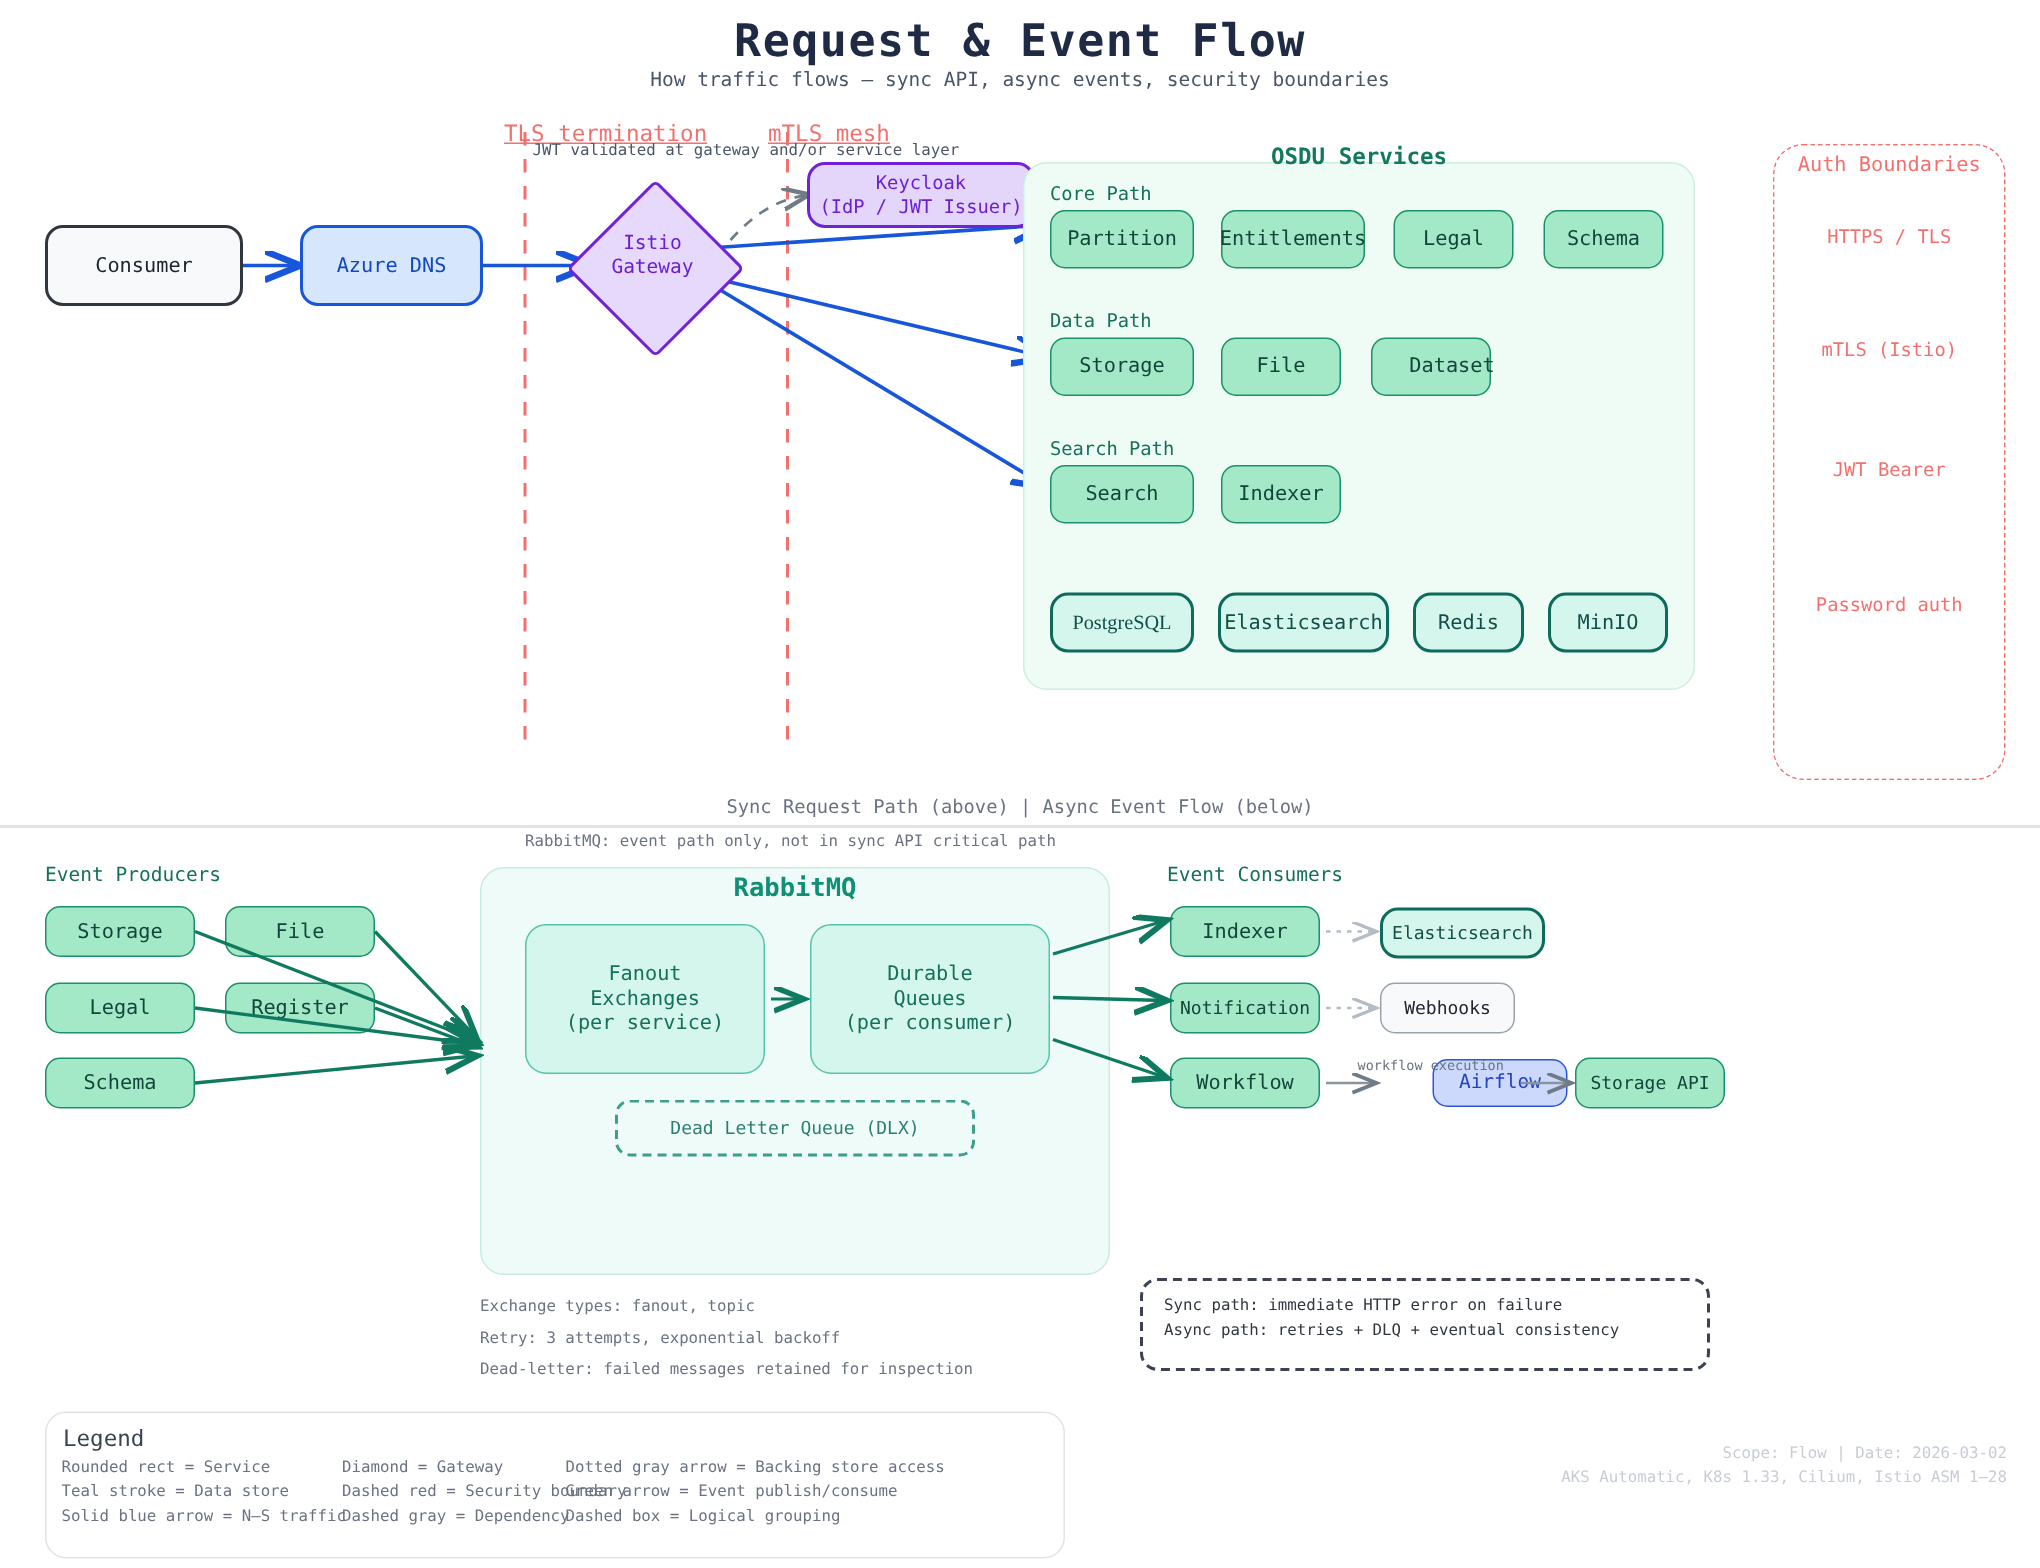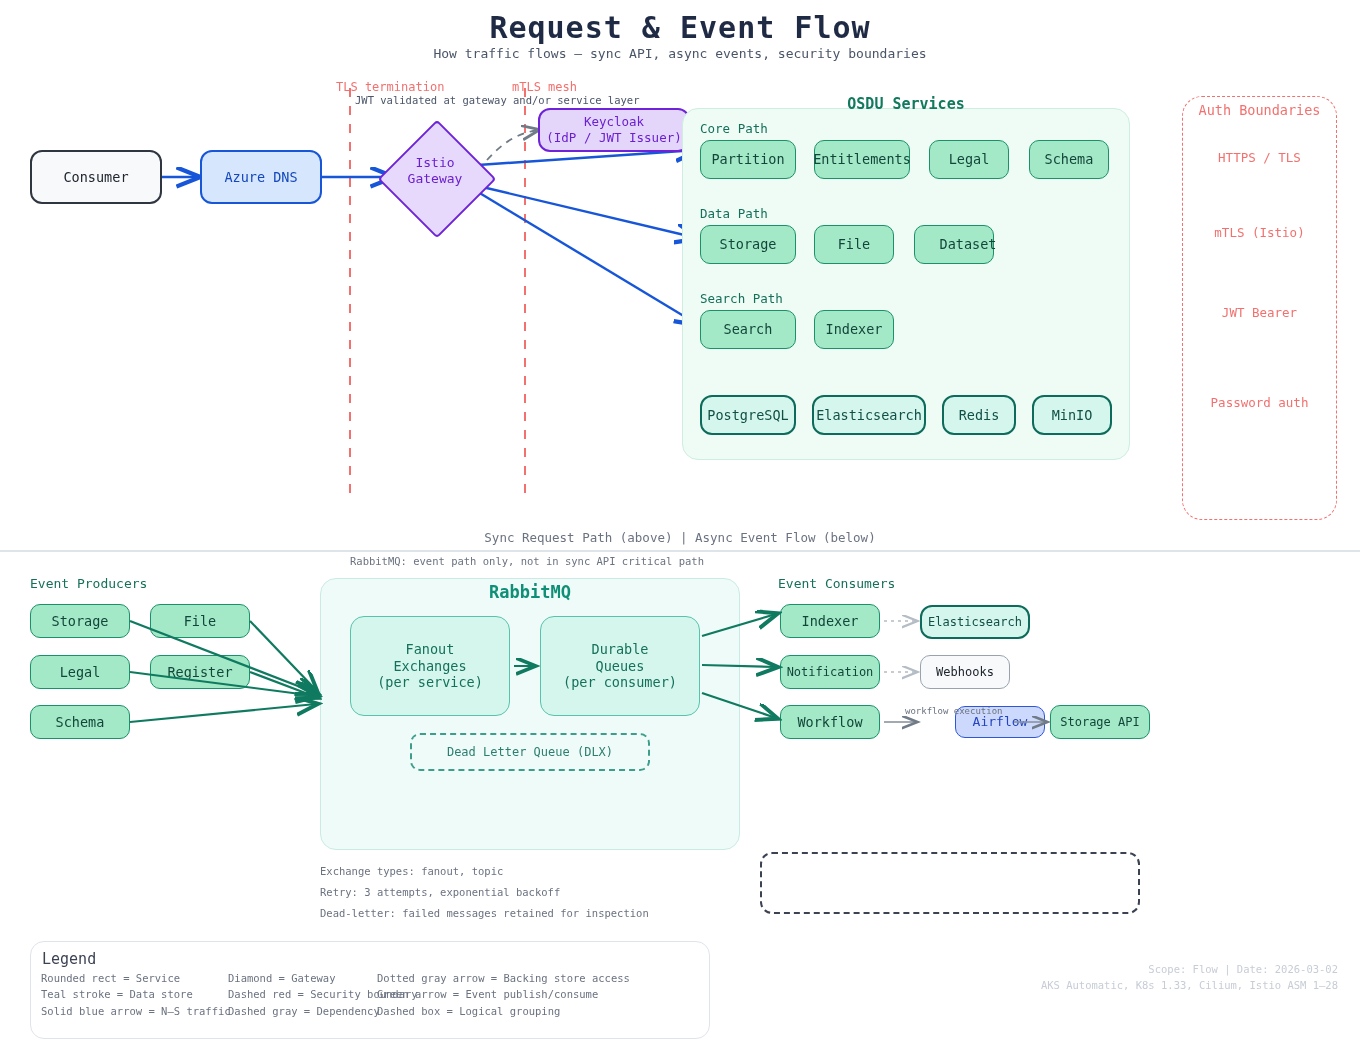--- a/index.html
+++ b/index.html
@@ -62,21 +62,21 @@
     position:absolute;left:395px;top:137px;width:80px;height:80px;
     background:#e6d9fb;border:2.2px solid #6e23d8;
     transform:rotate(45deg);border-radius:4px;
   }
   #istio-label{
     position:absolute;left:390px;top:155px;width:90px;text-align:center;
     font-size:13px;color:#6b1fd0;line-height:1.2;
   }
 
   
-  .bnd-label{position:absolute;font-size:12px;color:#f2716f;}
+  .bnd-label{position:absolute;font-size:15px;color:#f2716f;text-decoration:underline;}
   #jwt-note{position:absolute;font-size:10.5px;color:#4a5568;left:355px;top:94px;}
 
   
   .auth-row{
     position:absolute;width:100%;text-align:center;
     font-size:12.5px;color:#f2716f;
   }
 
   
   #divider-line{
@@ -217,21 +217,21 @@
 
 <div class="grp-label" style="left:700px;top:206px;">Data Path</div>
 <div class="node svc" style="left:700px;top:225px;width:96px;height:39px;">Storage</div>
 <div class="node svc" style="left:814px;top:225px;width:80px;height:39px;">File</div>
 <div class="node svc" style="left:914px;top:225px;width:80px;height:39px;padding-left:28px;">Dataset</div>
 
 <div class="grp-label" style="left:700px;top:291px;">Search Path</div>
 <div class="node svc" style="left:700px;top:310px;width:96px;height:39px;">Search</div>
 <div class="node svc" style="left:814px;top:310px;width:80px;height:39px;">Indexer</div>
 
-<div class="node store" style="left:700px;top:395px;width:96px;height:40px;">PostgreSQL</div>
+<div class="node store" style="left:700px;top:395px;width:96px;height:40px;font-family:Liberation Serif, serif;">PostgreSQL</div>
 <div class="node store" style="left:812px;top:395px;width:114px;height:40px;">Elasticsearch</div>
 <div class="node store" style="left:942px;top:395px;width:74px;height:40px;">Redis</div>
 <div class="node store" style="left:1032px;top:395px;width:80px;height:40px;">MinIO</div>
 
 <div class="panel" id="auth-panel" style="left:1182px;top:96px;width:155px;height:424px;"></div>
 <div class="panel-title" id="auth-title" style="left:1182px;top:102px;width:155px;">Auth Boundaries</div>
 <div class="auth-row" style="left:1182px;top:150px;width:155px;">HTTPS / TLS</div>
 <div class="auth-row" style="left:1182px;top:225px;width:155px;">mTLS (Istio)</div>
 <div class="auth-row" style="left:1182px;top:305px;width:155px;">JWT Bearer</div>
 <div class="auth-row" style="left:1182px;top:395px;width:155px;">Password auth</div>
@@ -299,20 +299,22 @@
   <line x1="884" y1="722" x2="916" y2="722" stroke="#8b939e" stroke-width="1.6" marker-end="url(#agray)"></line>
 
   <line x1="1014" y1="722" x2="1046" y2="722" stroke="#8b939e" stroke-width="1.6" marker-end="url(#agray)"></line>
 </svg>
 
 <div class="note" style="left:320px;top:865px;">Exchange types: fanout, topic</div>
 <div class="note" style="left:320px;top:886px;">Retry: 3 attempts, exponential backoff</div>
 <div class="note" style="left:320px;top:907px;">Dead-letter: failed messages retained for inspection</div>
 
 <div id="failure-box">
+  <div>Sync path: immediate HTTP error on failure</div>
+  <div>Async path: retries + DLQ + eventual consistency</div>
 </div>
 
 <div id="legend"></div>
 <div id="legend-title">Legend</div>
 <div class="legend-col" id="legend-c1">
   <div>Rounded rect = Service</div>
   <div>Teal stroke = Data store</div>
   <div>Solid blue arrow = N–S traffic</div>
 </div>
 <div class="legend-col" id="legend-c2">

